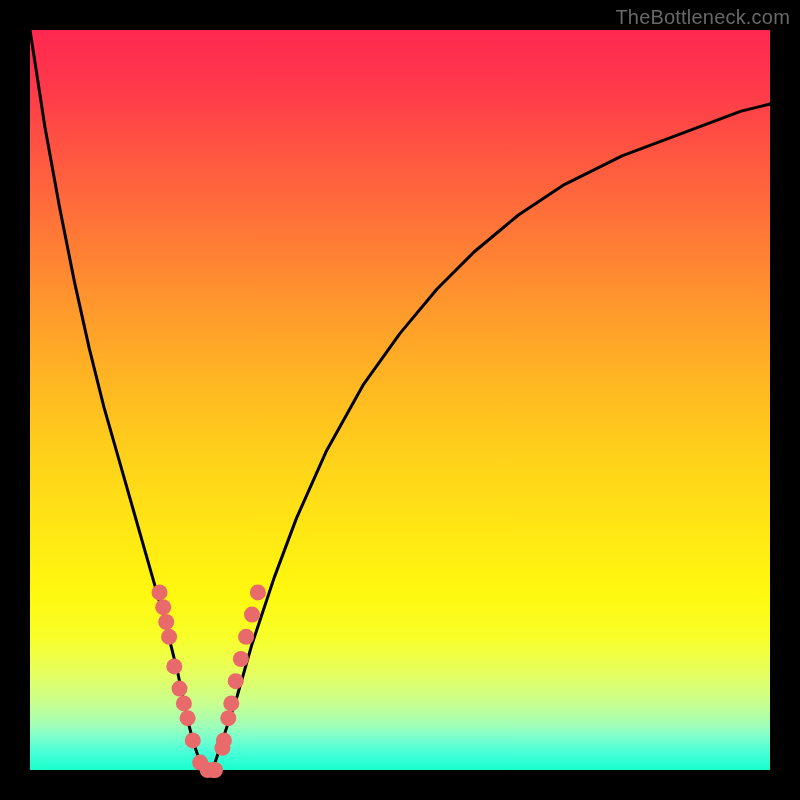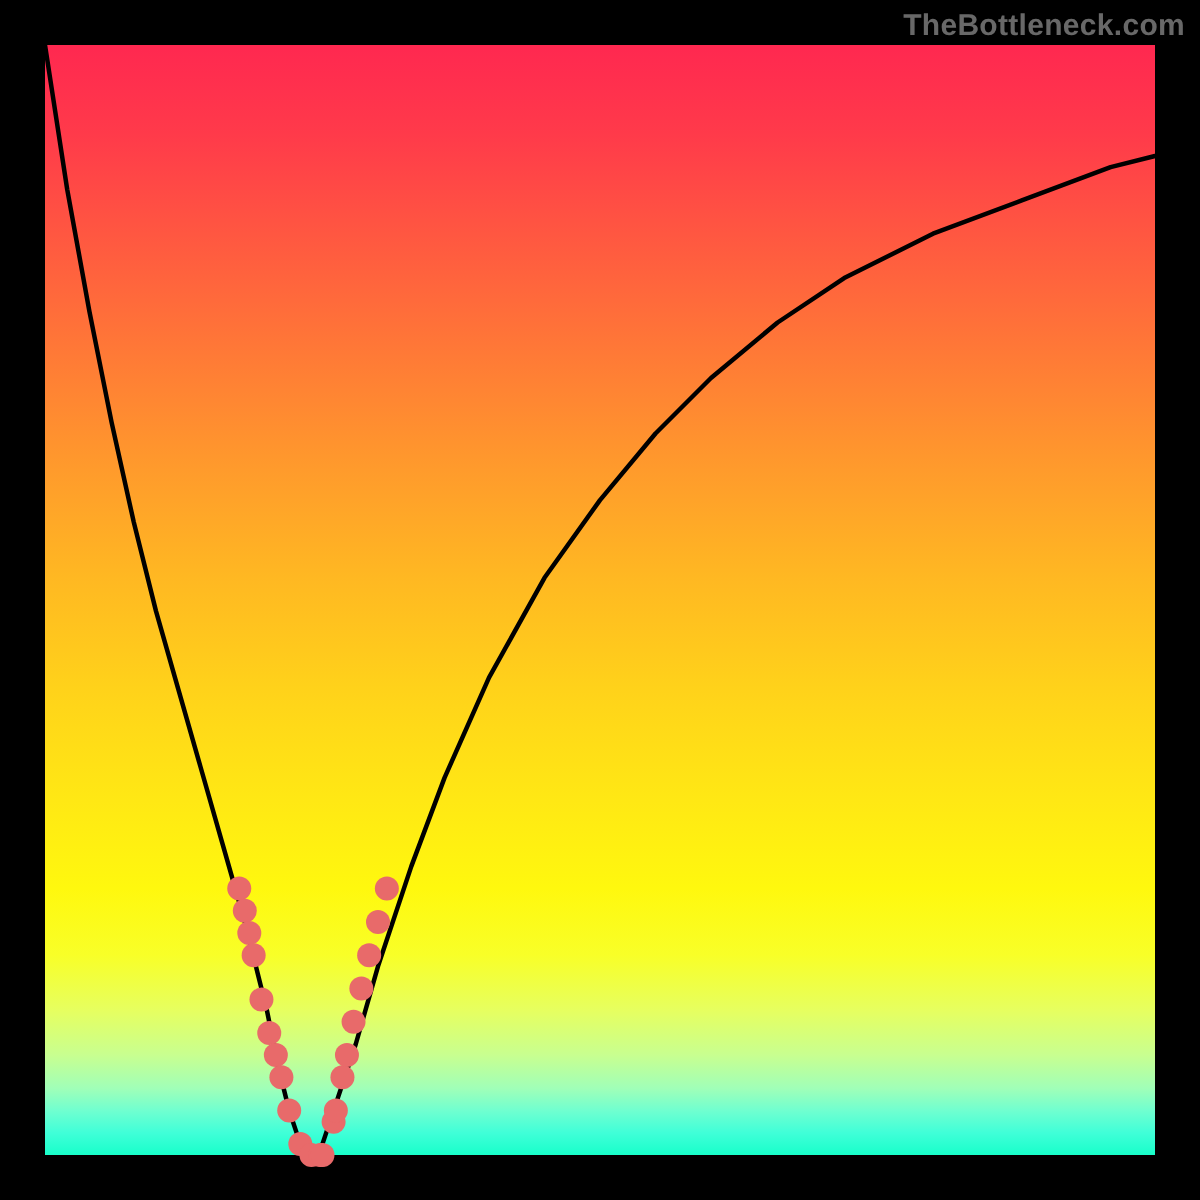--- a/index.html
+++ b/index.html
@@ -43,21 +43,21 @@
       #40ffd8 98%,
       #18ffca 100%
     );
   }
   .watermark {
     position: absolute;
     top: 6px;
     right: 10px;
     color: #686868;
     font-size: 20px;
-    font-weight: 700;
+    font-weight: 400;
     letter-spacing: 0.2px;
     user-select: none;
   }
   svg.curve {
     position: absolute;
     left: 0;
     top: 0;
     width: 740px;
     height: 740px;
     overflow: visible;

